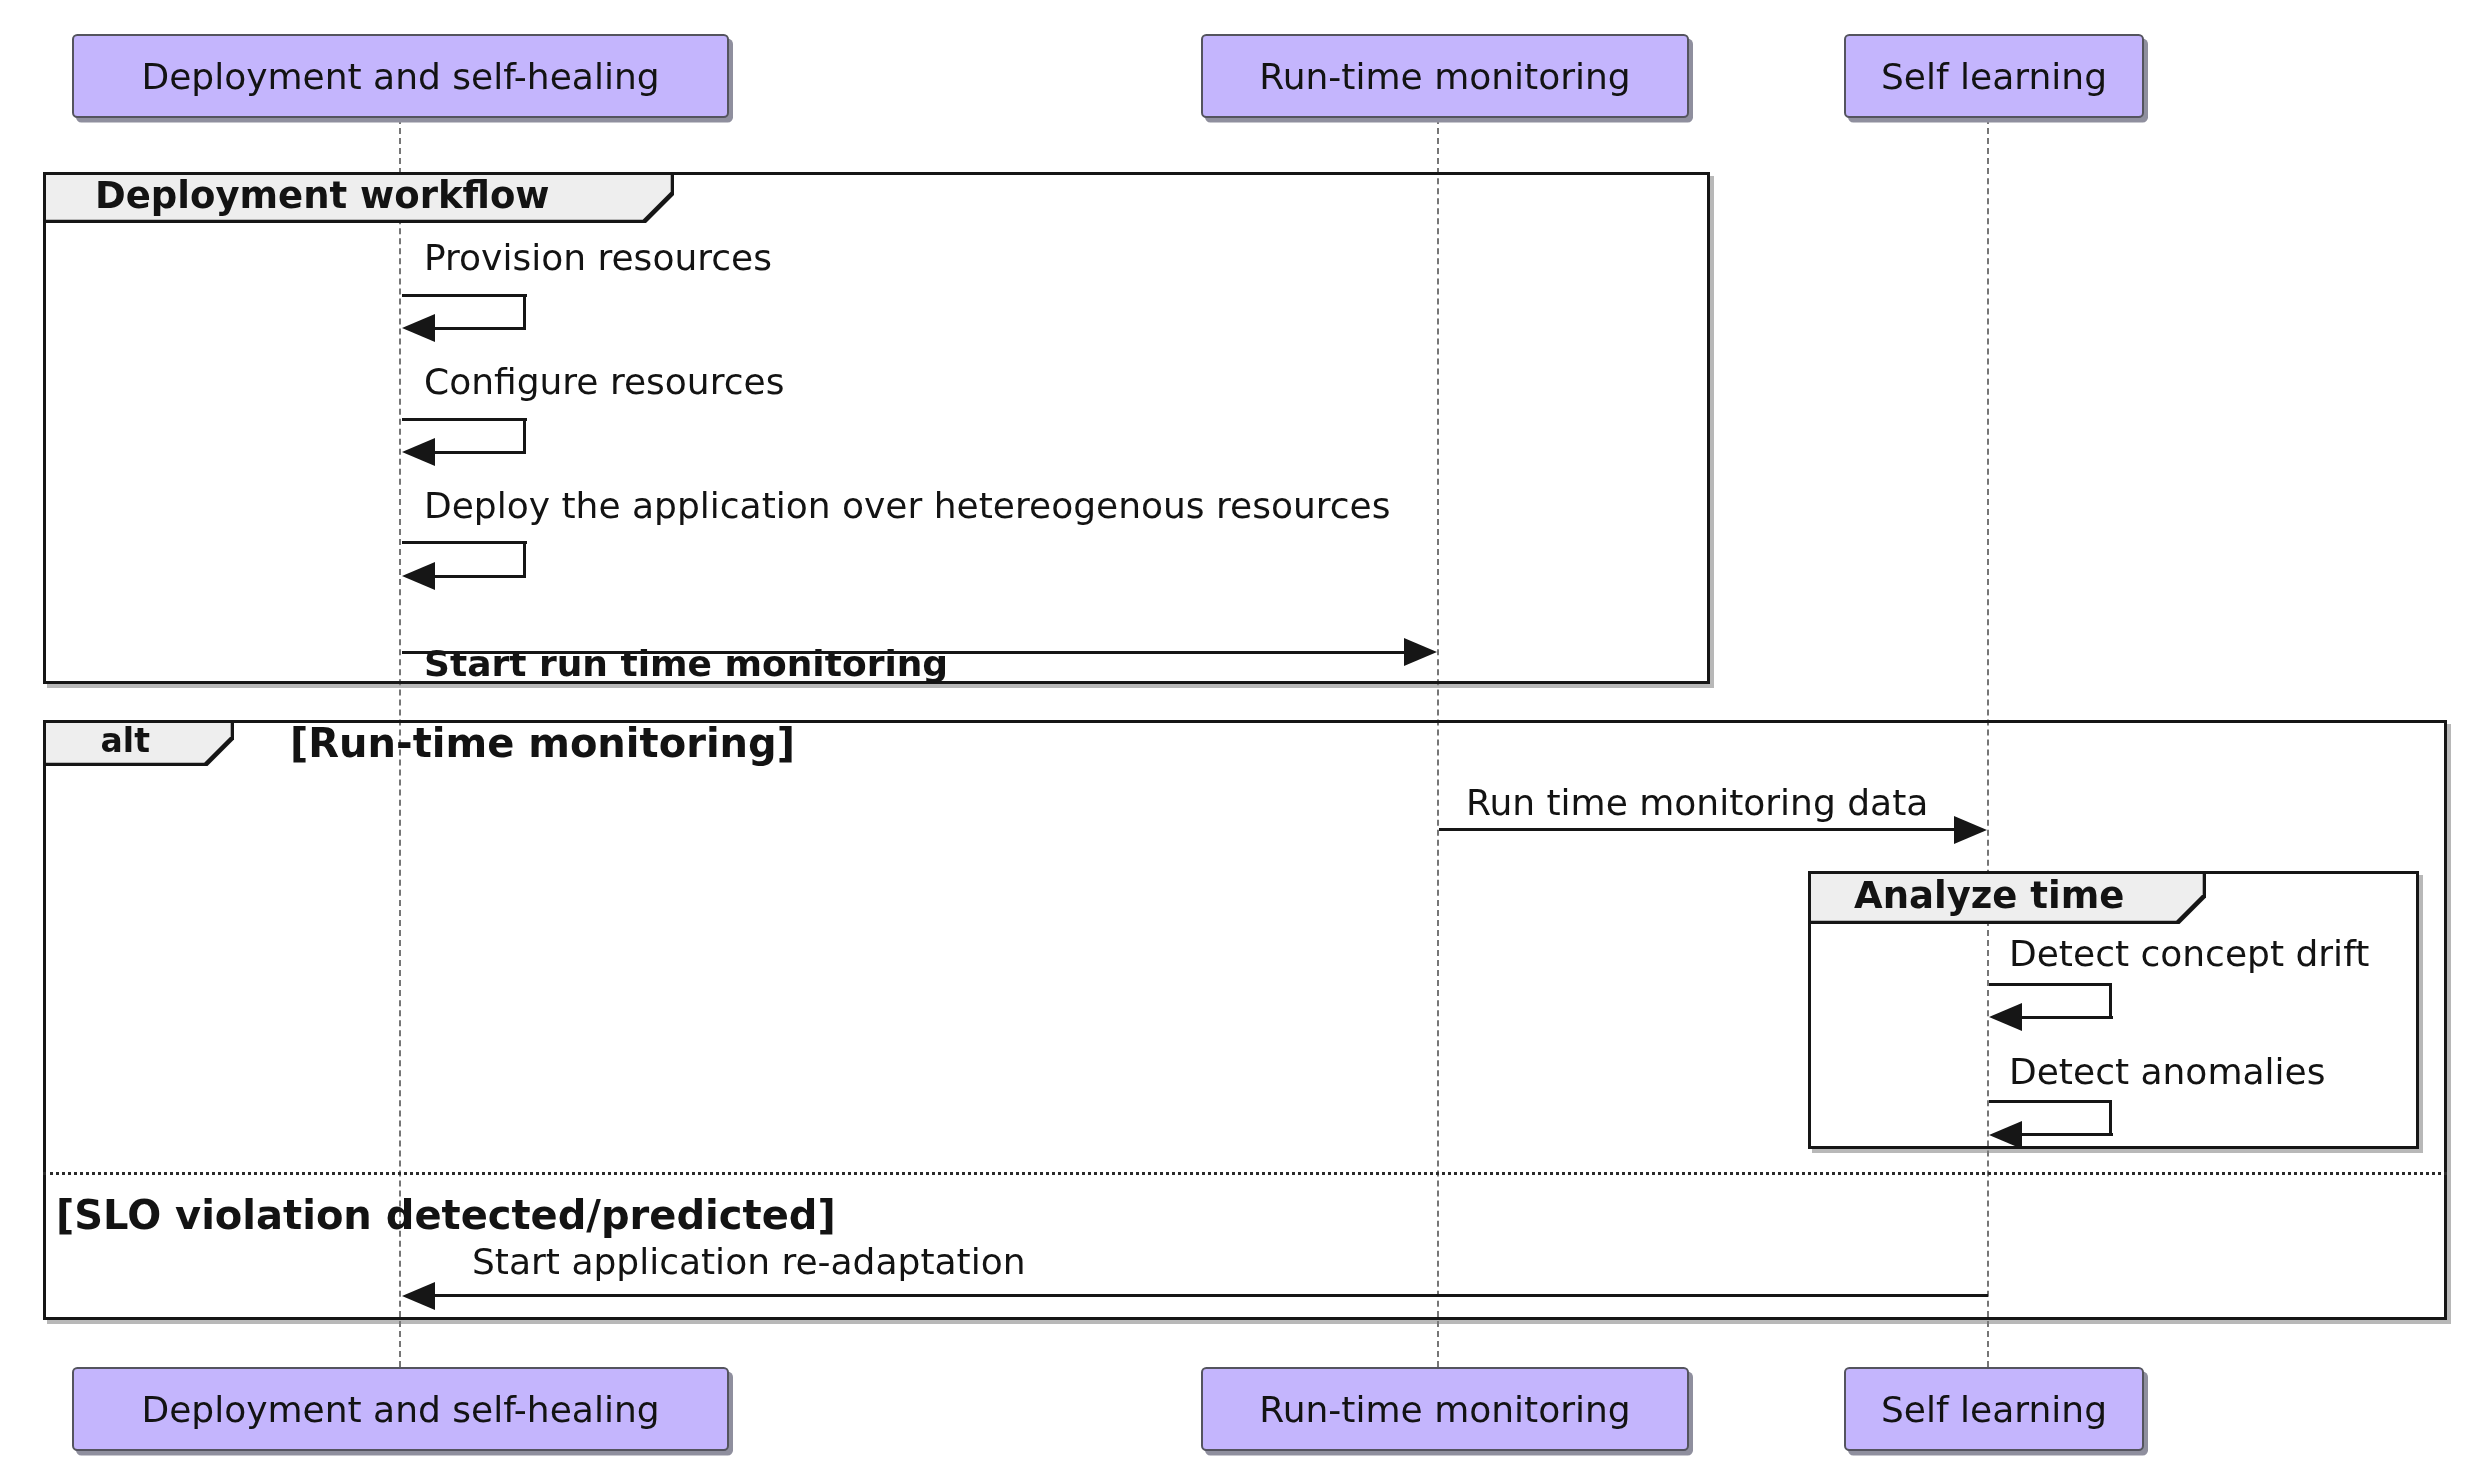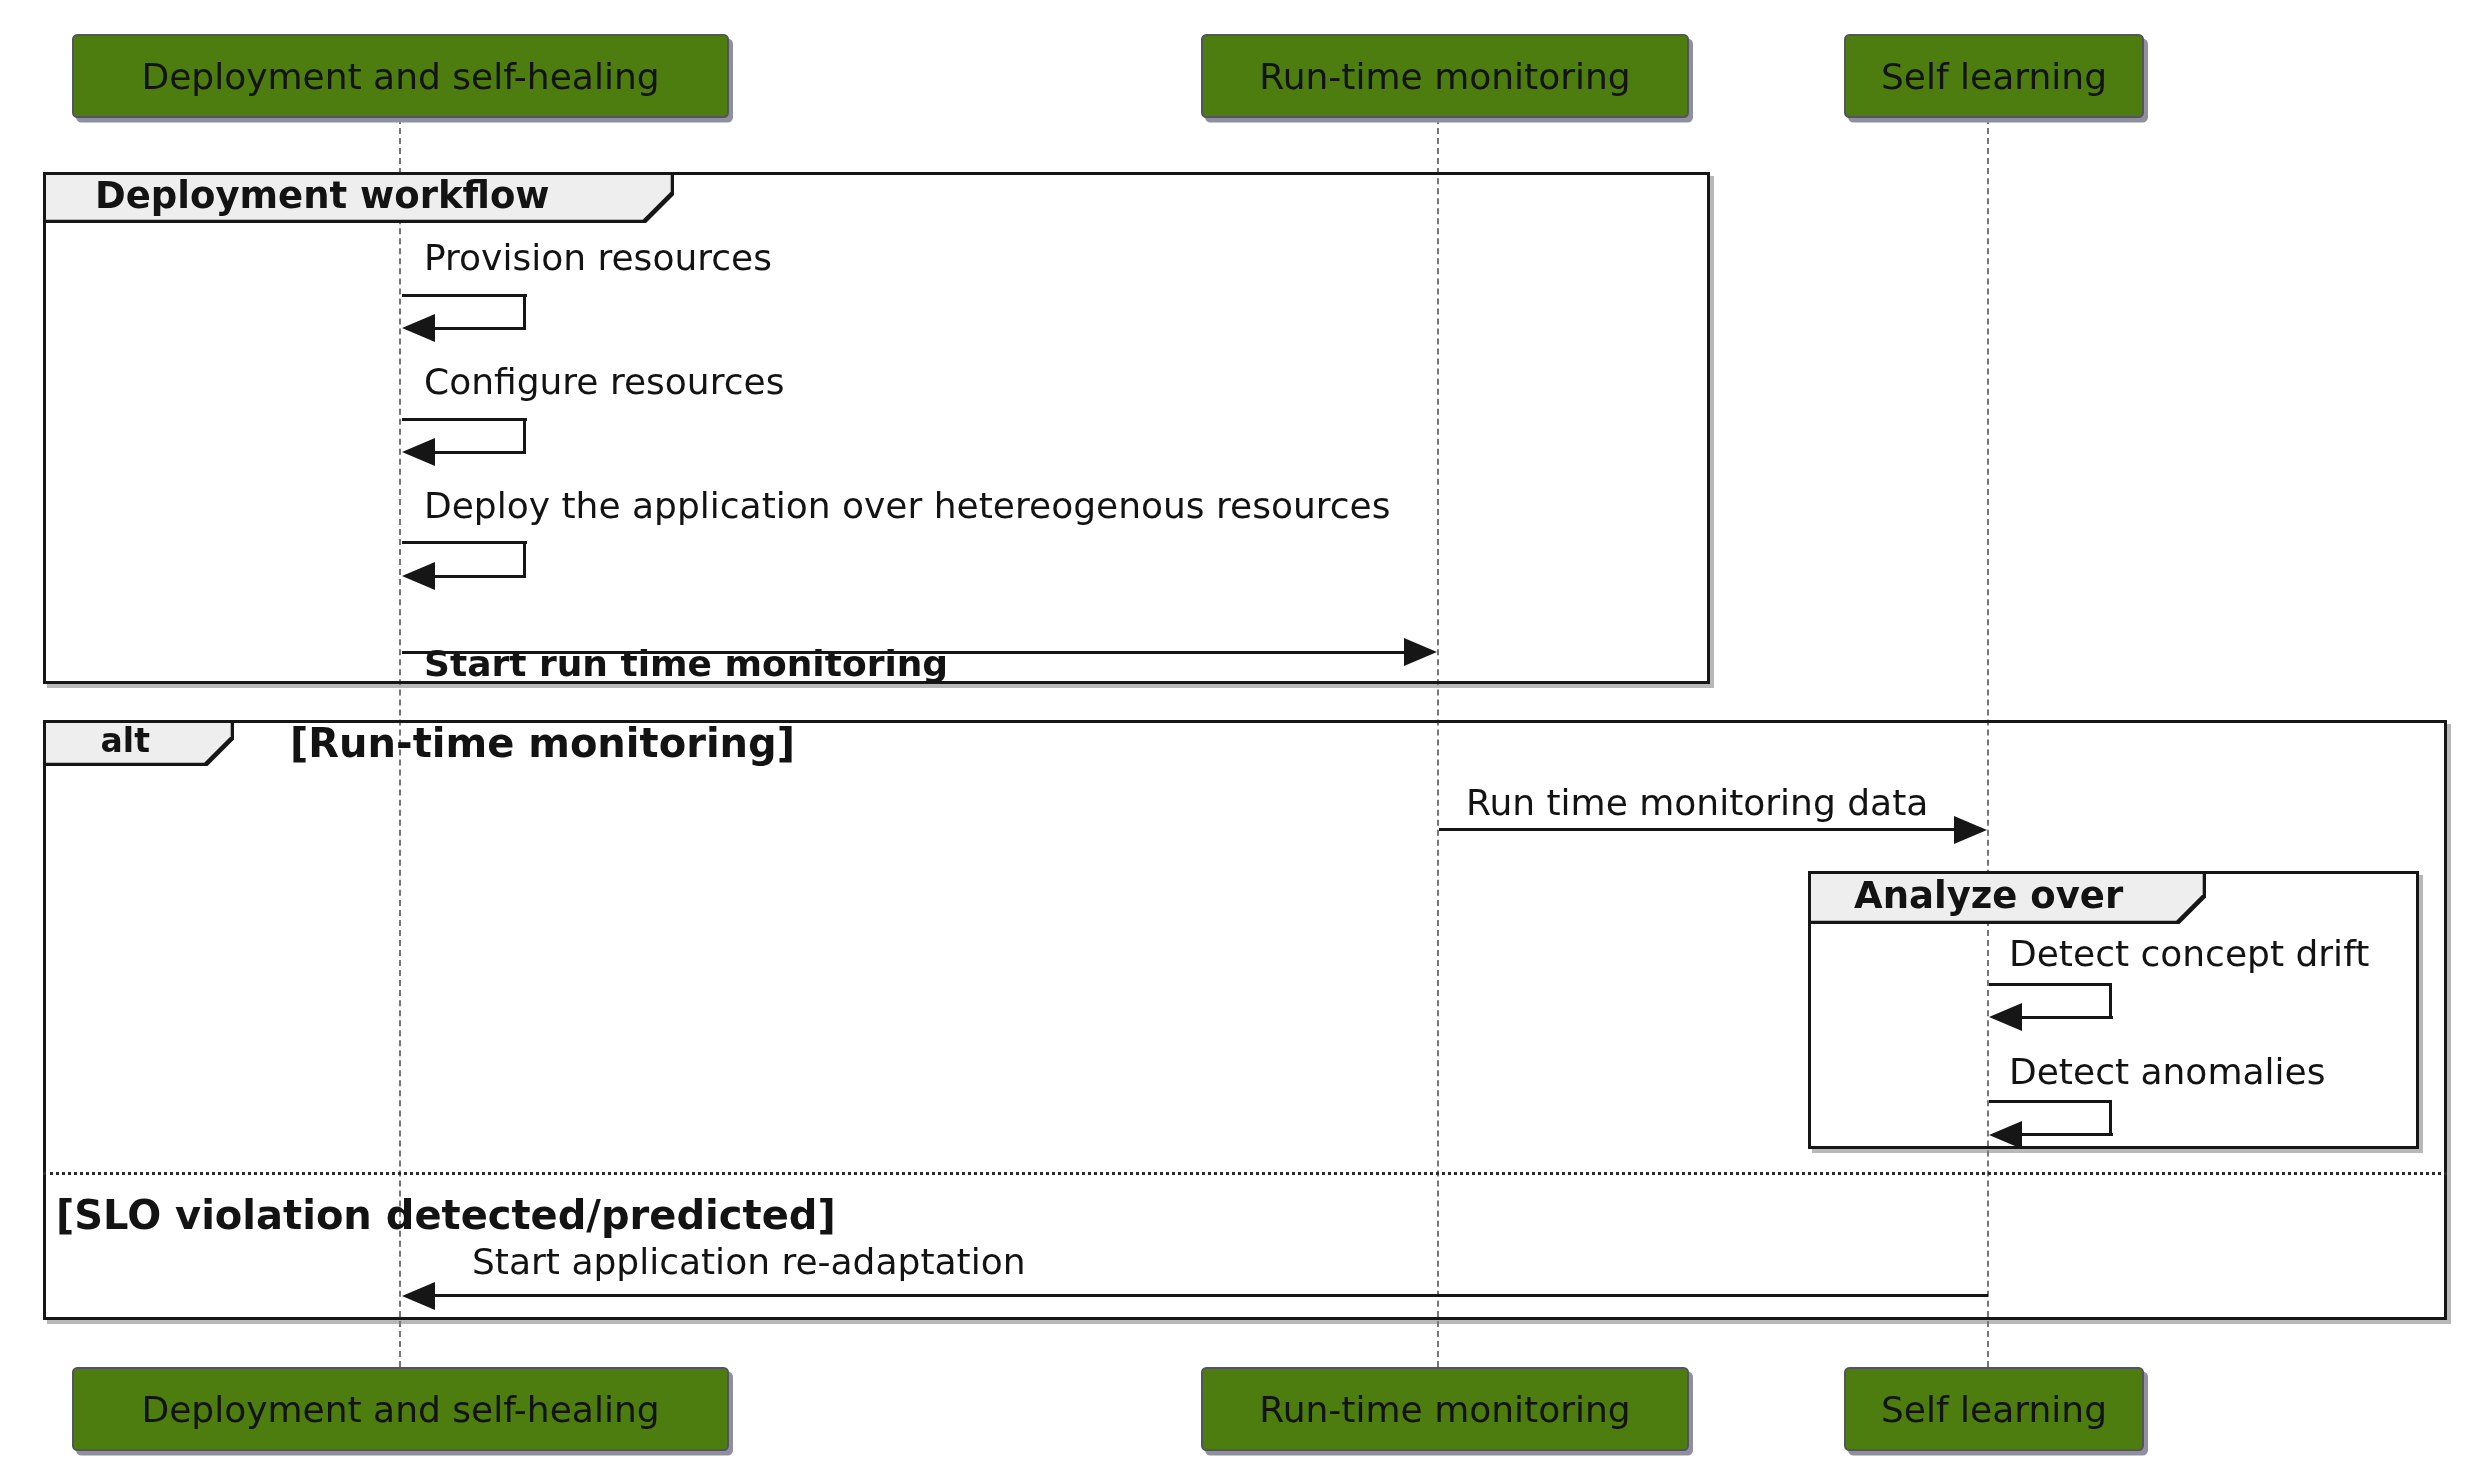--- a/index.html
+++ b/index.html
@@ -4,21 +4,21 @@
 <style>
   html,body{margin:0;padding:0;}
   body{
     width:2487px;height:1484px;position:relative;overflow:hidden;
     background:#ffffff;color:#131313;
     font-family:"DejaVu Sans", sans-serif;
   }
   
   .participant{
     position:absolute;height:84px;
-    background:#4d7c0f;border:2.7px solid #54545e;border-radius:5.3px;
+    background:#c4b5fd;border:2.7px solid #54545e;border-radius:5.3px;
     box-shadow:4px 4.6px 0 #8f8f9e;
     display:flex;align-items:center;justify-content:center;
     font-size:36px;white-space:nowrap;box-sizing:border-box;
   }
   
   .lifeline{
     position:absolute;top:118px;height:1249px;width:0;
     border-left:2.7px dashed #767676;
   }
   
@@ -110,21 +110,21 @@
 </div>
 <div class="guard" style="left:290px;top:725px;">[Run-time monitoring]</div>
 
 <div class="msg" style="left:1466px;top:782px;">Run time monitoring data</div>
 <div class="hline" style="left:1439px;top:828px;width:516px;"></div>
 <div class="head-right" style="left:1954px;top:816px;"></div>
 
 <div class="frame" style="left:1808px;top:871px;width:611px;height:278px;"></div>
 <div class="tab" style="--s:26.5px;left:1808px;top:871px;width:398px;height:53px;">
   <div class="fill"></div>
-  <div class="tab-label" style="font-size:37px;line-height:50px;padding-left:46px;">Analyze over</div>
+  <div class="tab-label" style="font-size:37px;line-height:50px;padding-left:46px;">Analyze time</div>
 </div>
 
 <div class="msg" style="left:2009px;top:933px;">Detect concept drift</div>
 <div class="hline" style="left:1989px;top:983px;width:123px;"></div>
 <div class="vline" style="left:2109px;top:983px;height:36px;"></div>
 <div class="hline" style="left:2012px;top:1016px;width:101px;"></div>
 <div class="head-left" style="left:1989px;top:1003px;"></div>
 
 <div class="msg" style="left:2009px;top:1051px;">Detect anomalies</div>
 <div class="hline" style="left:1989px;top:1100px;width:123px;"></div>

